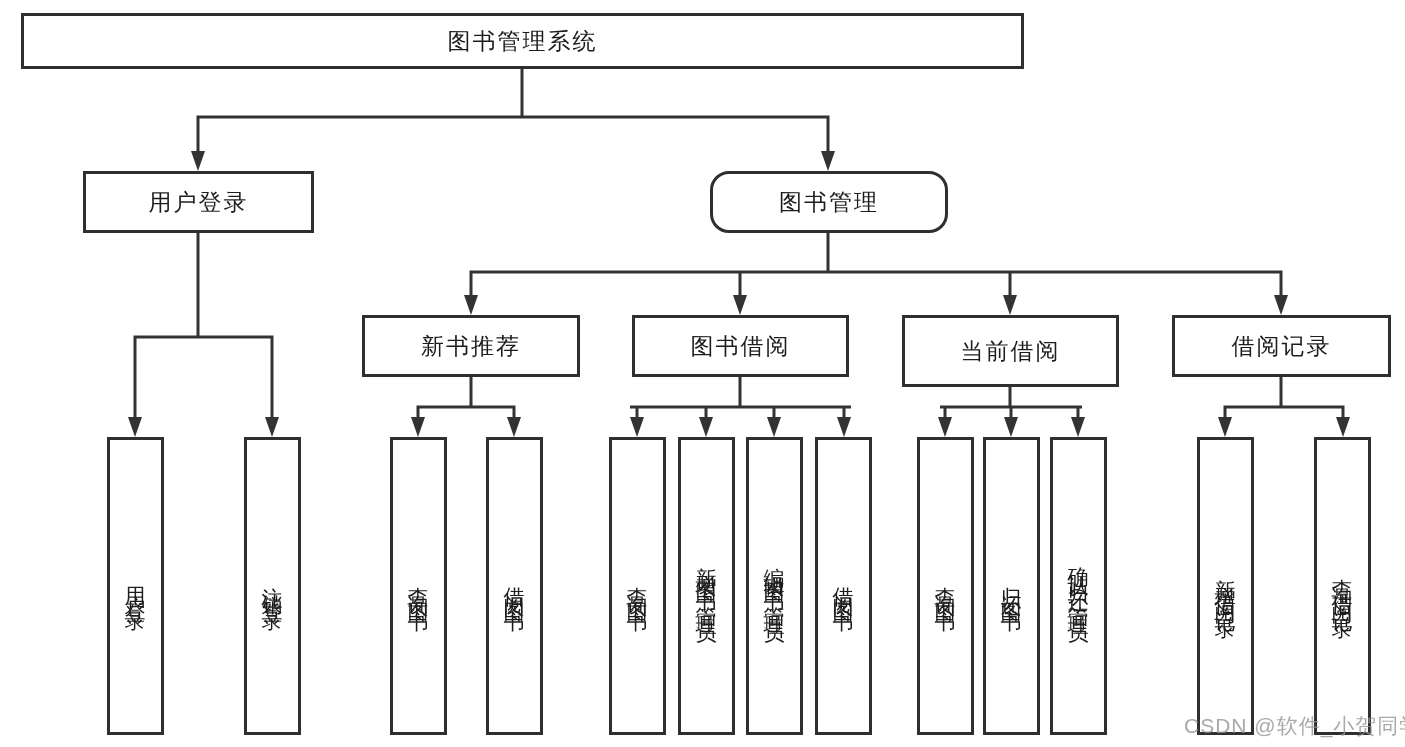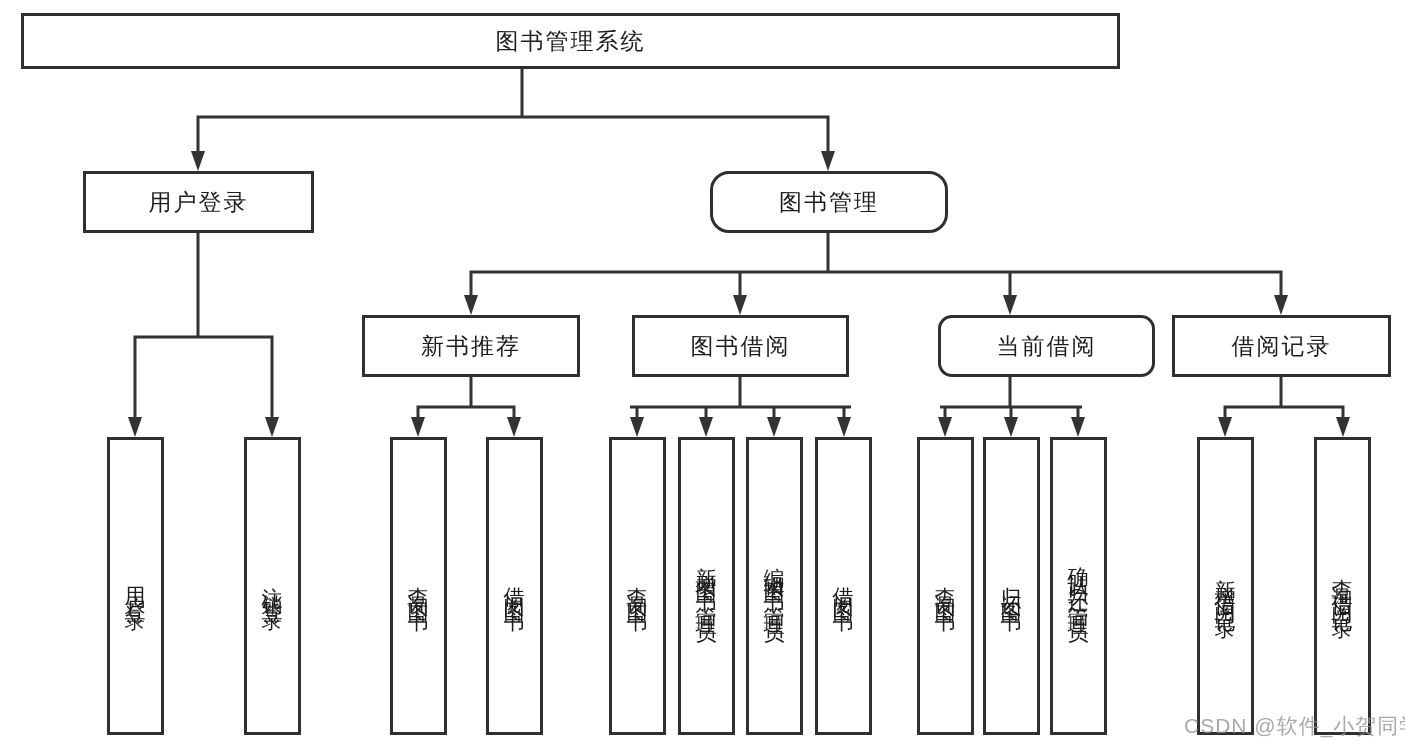--- a/index.html
+++ b/index.html
@@ -57,38 +57,38 @@
       <polygon points="767,417 781,417 774,437"></polygon>
       <polygon points="837,417 851,417 844,437"></polygon>
       <polygon points="938,417 952,417 945,437"></polygon>
       <polygon points="1004,417 1018,417 1011,437"></polygon>
       <polygon points="1071,417 1085,417 1078,437"></polygon>
       <polygon points="1218,417 1232,417 1225,437"></polygon>
       <polygon points="1336,417 1350,417 1343,437"></polygon>
     </g>
   </svg>
 
-  <div class="box" style="left:21px;top:13px;width:1099px;height:56px;">
+  <div class="box" style="left:21px;top:13px;width:1003px;height:56px;">
     <span>图书管理系统</span>
   </div>
 
   <div class="box" style="left:83px;top:171px;width:231px;height:62px;">
     <span>用户登录</span>
   </div>
   <div class="box" style="left:710px;top:171px;width:238px;height:62px;border-radius:19px;">
     <span>图书管理</span>
   </div>
 
   <div class="box" style="left:632px;top:315px;width:217px;height:62px;">
     <span>图书借阅</span>
   </div>
   <div class="box" style="left:362px;top:315px;width:218px;height:62px;">
     <span>新书推荐</span>
   </div>
-  <div class="box" style="left:938px;top:315px;width:217px;height:62px;border-radius:14px;">
+  <div class="box" style="left:902px;top:315px;width:217px;height:72px;">
     <span>当前借阅</span>
   </div>
   <div class="box" style="left:1172px;top:315px;width:219px;height:62px;">
     <span>借阅记录</span>
   </div>
 
   <div class="box leaf" style="left:107px;top:437px;width:57px;height:298px;">
     <span>用户登录</span>
   </div>
   <div class="box leaf" style="left:244px;top:437px;width:57px;height:298px;">

